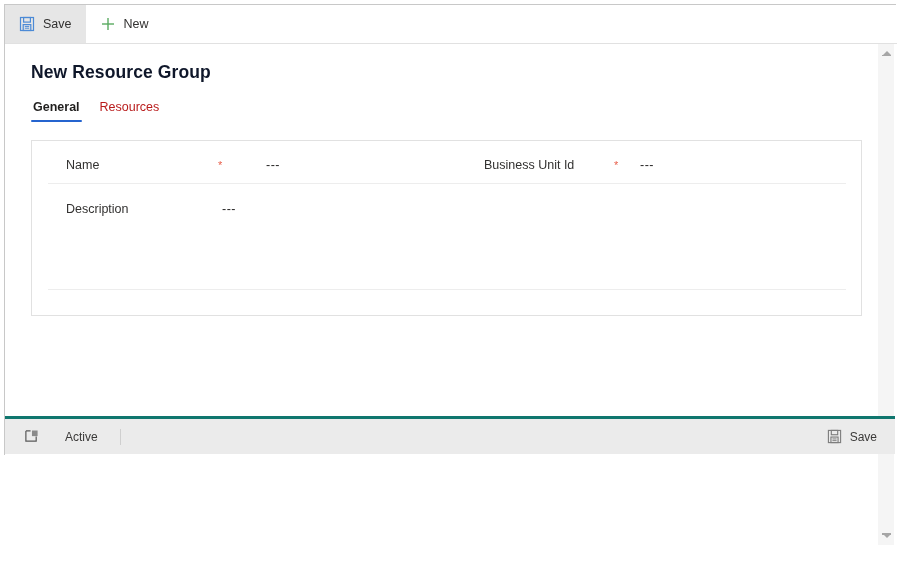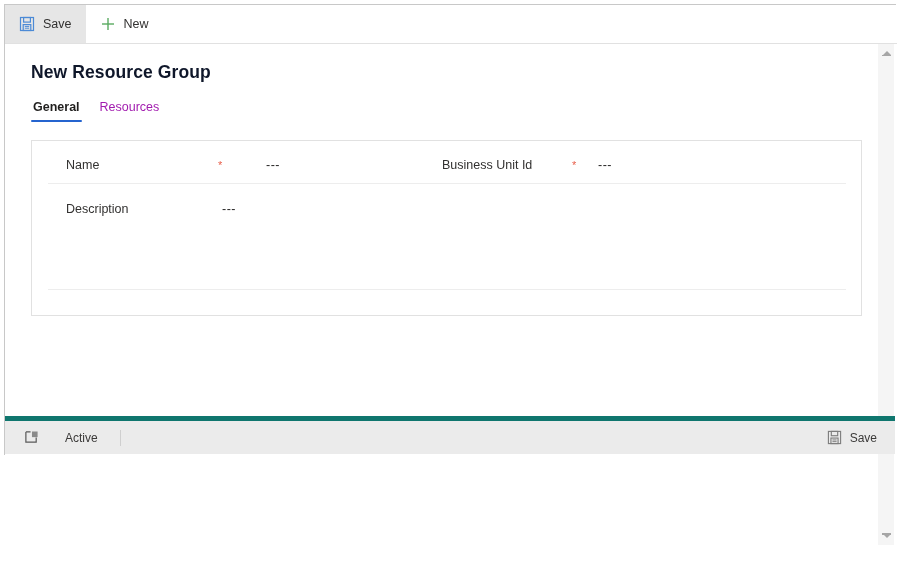--- a/index.html
+++ b/index.html
@@ -99,21 +99,21 @@
     position: absolute;
     left: 26px;
     top: 56px;
     display: flex;
     align-items: flex-end;
     gap: 16px;
   }
   .tab {
     position: relative;
     font-size: 12.5px;
-    color: #a21caf;
+    color: #b91c1c;
     padding: 0 2px 8px 2px;
     cursor: pointer;
     white-space: nowrap;
   }
   .tab.selected {
     color: #201f1e;
     font-weight: 700;
   }
   .tab.selected::after {
     content: "";
@@ -209,21 +209,21 @@
 
   
   .status-bar {
     position: absolute;
     left: 0;
     bottom: 0;
     width: 890px;
     height: 38px;
     box-sizing: border-box;
     background: #ebebeb;
-    border-top: 5px solid #0f766e;
+    border-top: 3px solid #0f766e;
     display: flex;
     align-items: center;
   }
   .status-left {
     display: flex;
     align-items: center;
     height: 100%;
   }
   .status-ico {
     width: 16px;
@@ -306,21 +306,21 @@
       </div>
 
       <div class="form-card">
 
         <div class="field-row" style="left:34px; top:6px;gap:22px;">
           <span class="field-label" style="width:130px;">Name</span>
           <span class="req-star" style="width:26px;">*</span>
           <span class="field-value">---</span>
         </div>
 
-        <div class="field-row" style="left:410px; top:6px;">
+        <div class="field-row" style="left:452px; top:6px;">
           <span class="field-label" style="width:130px;">Business Unit Id</span>
           <span class="req-star" style="width:26px;">*</span>
           <span class="field-value">---</span>
         </div>
 
         <div class="row-divider" style="left:16px; top:42px; width:798px;"></div>
 
         <div class="field-row" style="left:34px; top:50px;">
           <span class="field-label" style="width:130px;">Description</span>
           <span class="req-star" style="width:26px;"></span>

